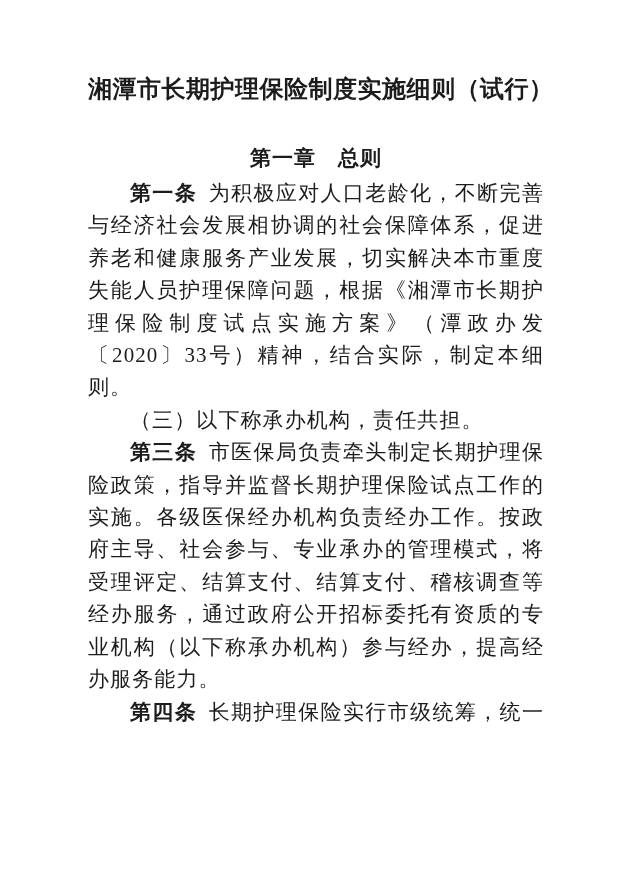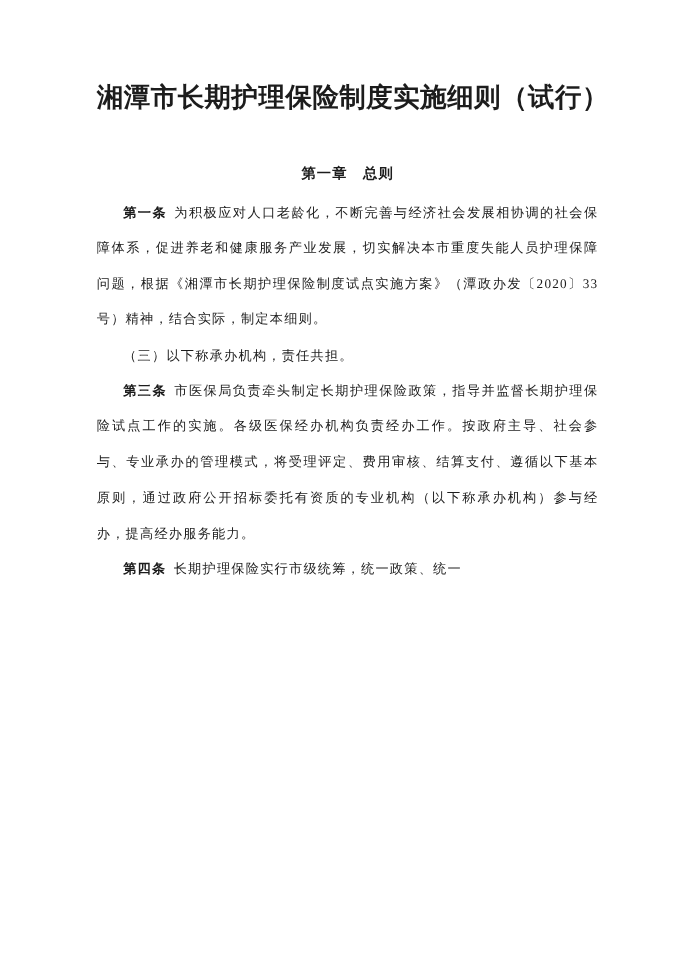--- a/index.html
+++ b/index.html
@@ -25,32 +25,32 @@
     padding-top: 72px;
     font-size: 24px;
     font-weight: bold;
     text-align: center;
     letter-spacing: 0.5px;
     line-height: 34px;
     white-space: nowrap;
   }
   .chapter-heading {
     margin: 40px 0 0 0;
-    font-size: 13px;
+    font-size: 21px;
     font-weight: bold;
     text-align: center;
     letter-spacing: 1px;
     line-height: 24px;
   }
   .body-text {
     margin-top: 7px;
   }
   .body-text p {
     margin: 0;
-    font-size: 12px;
+    font-size: 21px;
     line-height: 32.4px;
     letter-spacing: 1.1px;
     text-align: justify;
     text-justify: inter-ideograph;
     text-indent: 2em;
   }
   .article-term {
     font-weight: bold;
   }
   .article-term:not(:empty) {
@@ -78,21 +78,21 @@
 
     <div class="body-text">
 
       <p><span class="article-term">第一条</span><span>为积极应对人口老龄化，不断完善与经济社会发展相协调的社会保障体系，促进养老和健康服务产业发展，切实解决本市重度失能人员护理保障问题，根据《湘潭市长期护理保险制度试点实施方案》（潭政办发〔2020〕33号）精神，结合实际，制定本细则。</span></p>
 
 
 
 
       <p><span class="article-term"></span><span>（三）以下称承办机构，责任共担。</span></p>
 
-      <p><span class="article-term">第三条</span><span>市医保局负责牵头制定长期护理保险政策，指导并监督长期护理保险试点工作的实施。各级医保经办机构负责经办工作。按政府主导、社会参与、专业承办的管理模式，将受理评定、费用审核、结算支付、遵循以下基本原则，通过政府公开招标委托有资质的专业机构（以下称承办机构）参与经办，提高经办服务能力。</span></p>
+      <p><span class="article-term">第三条</span><span>市医保局负责牵头制定长期护理保险政策，指导并监督长期护理保险试点工作的实施。各级医保经办机构负责经办工作。按政府主导、社会参与、专业承办的管理模式，将受理评定、结算支付、结算支付、稽核调查等经办服务，通过政府公开招标委托有资质的专业机构（以下称承办机构）参与经办，提高经办服务能力。</span></p>
 
       <p><span class="article-term">第四条</span><span>长期护理保险实行市级统筹，统一政策、统一</span></p>
 
     </div>
   </div>
 
   <div class="page-number">— 3 —</div>
 </div>
 
 </body></html>

